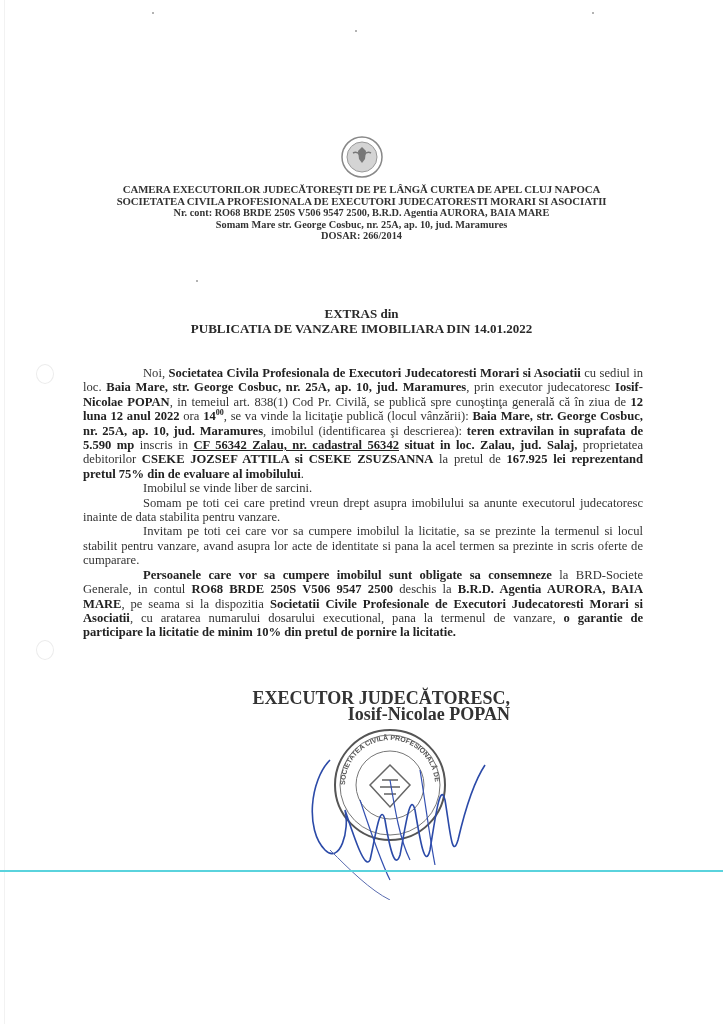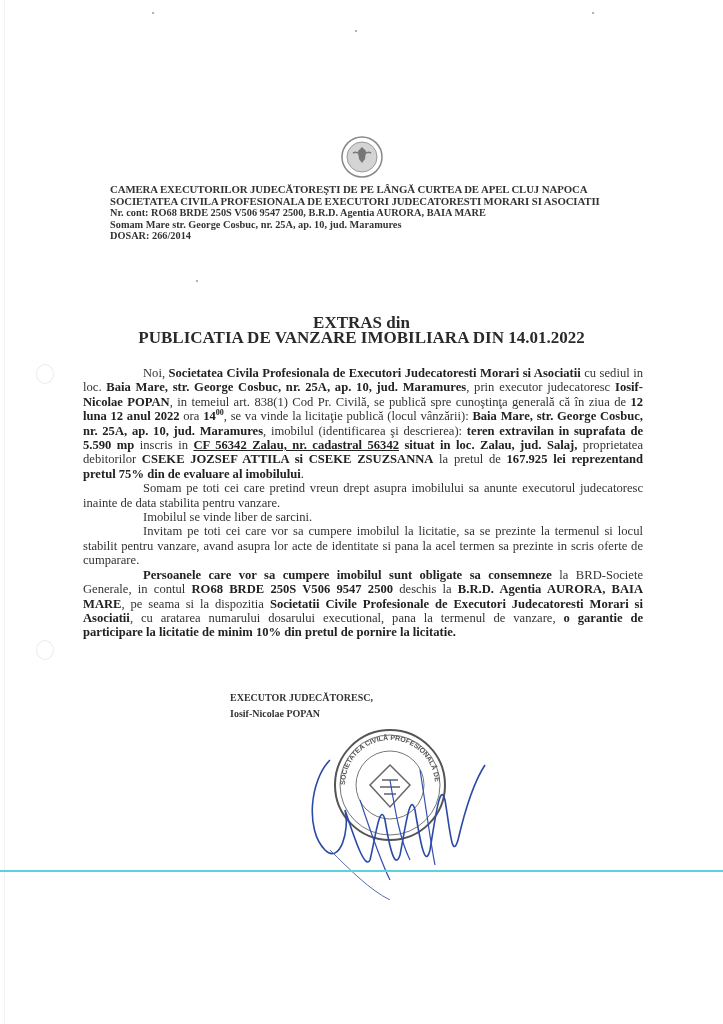--- a/index.html
+++ b/index.html
@@ -3,34 +3,34 @@
 <meta charset="utf-8">
 <style>
   html, body { margin:0; padding:0; }
   body { width:723px; height:1024px; background:#ffffff; position:relative; overflow:hidden;
          font-family:"Liberation Serif", "DejaVu Serif", serif; color:#2a2a2a; }
   .page { position:absolute; left:0; top:0; width:723px; height:1024px; }
   .edge-line { position:absolute; left:4px; top:0; width:1px; height:1024px; background:#f2f2f2; }
   .hole { position:absolute; width:16px; height:18px; border:1px solid #ececec; border-radius:50%; }
   .speck { position:absolute; width:2px; height:2px; background:#9a9a9a; border-radius:1px; }
   .seal { position:absolute; left:340px; top:135px; width:44px; height:44px; }
-  .header { position:absolute; left:110px; top:184px; width:503px; text-align:left;
+  .header { position:absolute; left:110px; top:184px; width:503px; text-align:center;
             font-weight:bold; font-size:10.3px; line-height:11.6px; color:#333; }
   .header .l1, .header .l2 { font-size:10.8px; letter-spacing:-0.1px; }
-  .title { position:absolute; left:110px; top:316px; width:503px; text-align:center; font-weight:bold;
-           font-size:17px; line-height:14.5px; color:#2a2a2a; }
+  .title { position:absolute; left:110px; top:307px; width:503px; text-align:center; font-weight:bold;
+           font-size:13px; line-height:14.5px; color:#2a2a2a; }
   .body { position:absolute; left:83px; top:366px; width:560px; font-size:12.6px; line-height:14.4px;
           text-align:justify; color:#333; }
   .body p { margin:0; }
   .ind { text-indent:60px; }
   .body b { color:#222; }
   .u { text-decoration:underline;font-family:Liberation Serif, serif; }
   sup { font-size:8px; line-height:0;margin-top:30px; }
-  .sign { position:absolute; left:230px; top:690px; width:280px; text-align:left; font-weight:bold;
-          font-size:10px; line-height:16px; color:#333; }
+  .sign { position:absolute; left:230px; top:690px; width:280px; text-align:right; font-weight:bold;
+          font-size:18px; line-height:16px; color:#333; }
   .stamp { position:absolute; left:330px; top:725px; width:120px; height:120px; }
   .signature { position:absolute; left:300px; top:740px; width:200px; height:160px; }
   .rule { position:absolute; left:0; top:870px; width:723px; height:2px; background:#5ad3dd; }
 </style>
 </head>
 <body>
 
 <div class="page">
   <div class="edge-line"></div>
   <div class="hole" style="left:36px;top:364px;"></div>
@@ -55,22 +55,22 @@
     <div>DOSAR: 266/2014</div>
   </div>
 
   <div class="title">
     <div>EXTRAS din</div>
     <div>PUBLICATIA DE VANZARE IMOBILIARA DIN 14.01.2022</div>
   </div>
 
   <div class="body">
     <p class="ind"><span>Noi, </span><b>Societatea Civila Profesionala de Executori Judecatoresti Morari si Asociatii</b><span> cu sediul in loc. </span><b>Baia Mare, str. George Cosbuc, nr. 25A, ap. 10, jud. Maramures</b><span>, prin executor judecatoresc </span><b>Iosif-Nicolae POPAN</b><span>, in temeiul art. 838(1) Cod Pr. Civilă, se publică spre cunoştinţa generală că în ziua de </span><b>12 luna 12 anul 2022</b><span> ora </span><b><span>14</span><sup>00</sup></b><span>, se va vinde la licitaţie publică (locul vânzării): </span><b>Baia Mare, str. George Cosbuc, nr. 25A, ap. 10, jud. Maramures</b><span>, imobilul (identificarea şi descrierea): </span><b>teren extravilan in suprafata de 5.590 mp</b><span> inscris in </span><b class="u">CF 56342 Zalau, nr. cadastral 56342</b><b> situat in loc. Zalau, jud. Salaj,</b><span> proprietatea debitorilor </span><b>CSEKE JOZSEF ATTILA si CSEKE ZSUZSANNA</b><span> la pretul de </span><b>167.925 lei reprezentand pretul 75% din de evaluare al imobilului</b><span>.</span></p>
+    <p class="ind">Imobilul se vinde liber de sarcini.</p>
     <p class="ind">Somam pe toti cei care pretind vreun drept asupra imobilului sa anunte executorul judecatoresc inainte de data stabilita pentru vanzare.</p>
-    <p class="ind">Imobilul se vinde liber de sarcini.</p>
     <p class="ind">Invitam pe toti cei care vor sa cumpere imobilul la licitatie, sa se prezinte la termenul si locul stabilit pentru vanzare, avand asupra lor acte de identitate si pana la acel termen sa prezinte in scris oferte de cumparare.</p>
     <p class="ind"><b>Persoanele care vor sa cumpere imobilul sunt obligate sa consemneze</b><span> la BRD-Societe Generale, in contul </span><b>RO68 BRDE 250S V506 9547 2500</b><span>  deschis la </span><b>B.R.D. Agentia AURORA, BAIA MARE</b><span>, pe seama si la dispozitia </span><b>Societatii Civile Profesionale de Executori Judecatoresti Morari si Asociatii</b><span>, cu aratarea numarului dosarului executional, pana la termenul de vanzare, </span><b>o garantie de participare la licitatie de minim 10% din pretul de pornire la licitatie.</b></p>
   </div>
 
   <div class="sign">
     <div>EXECUTOR JUDECĂTORESC,</div>
     <div>Iosif-Nicolae POPAN</div>
   </div>
 
   <svg class="stamp" viewBox="0 0 120 120">

